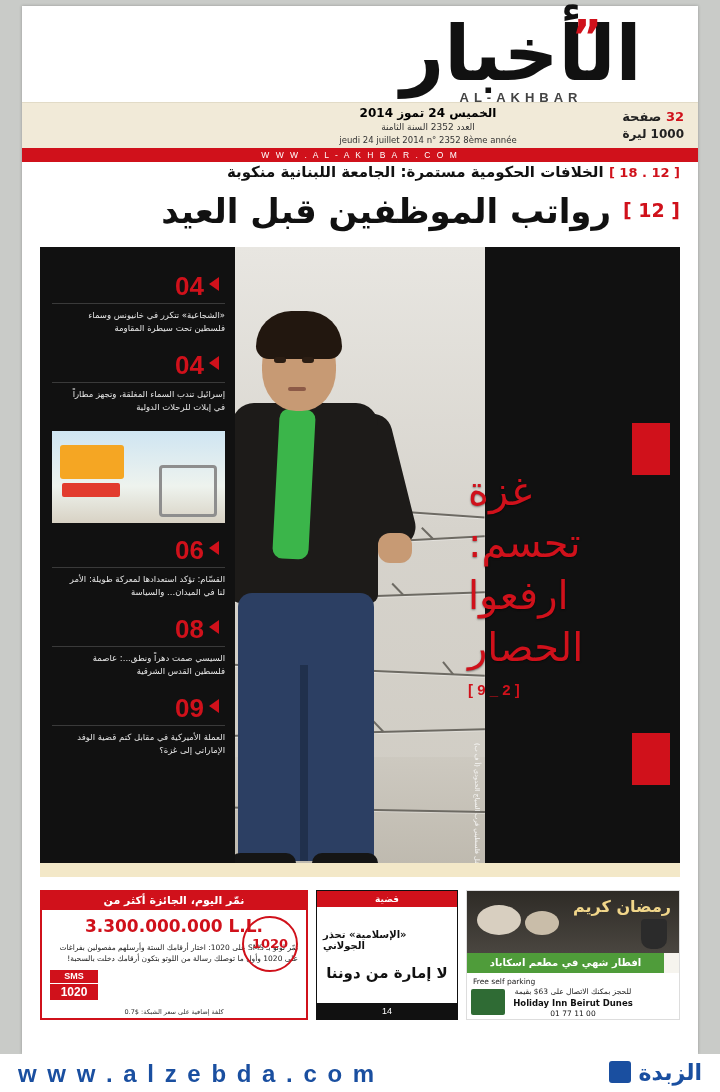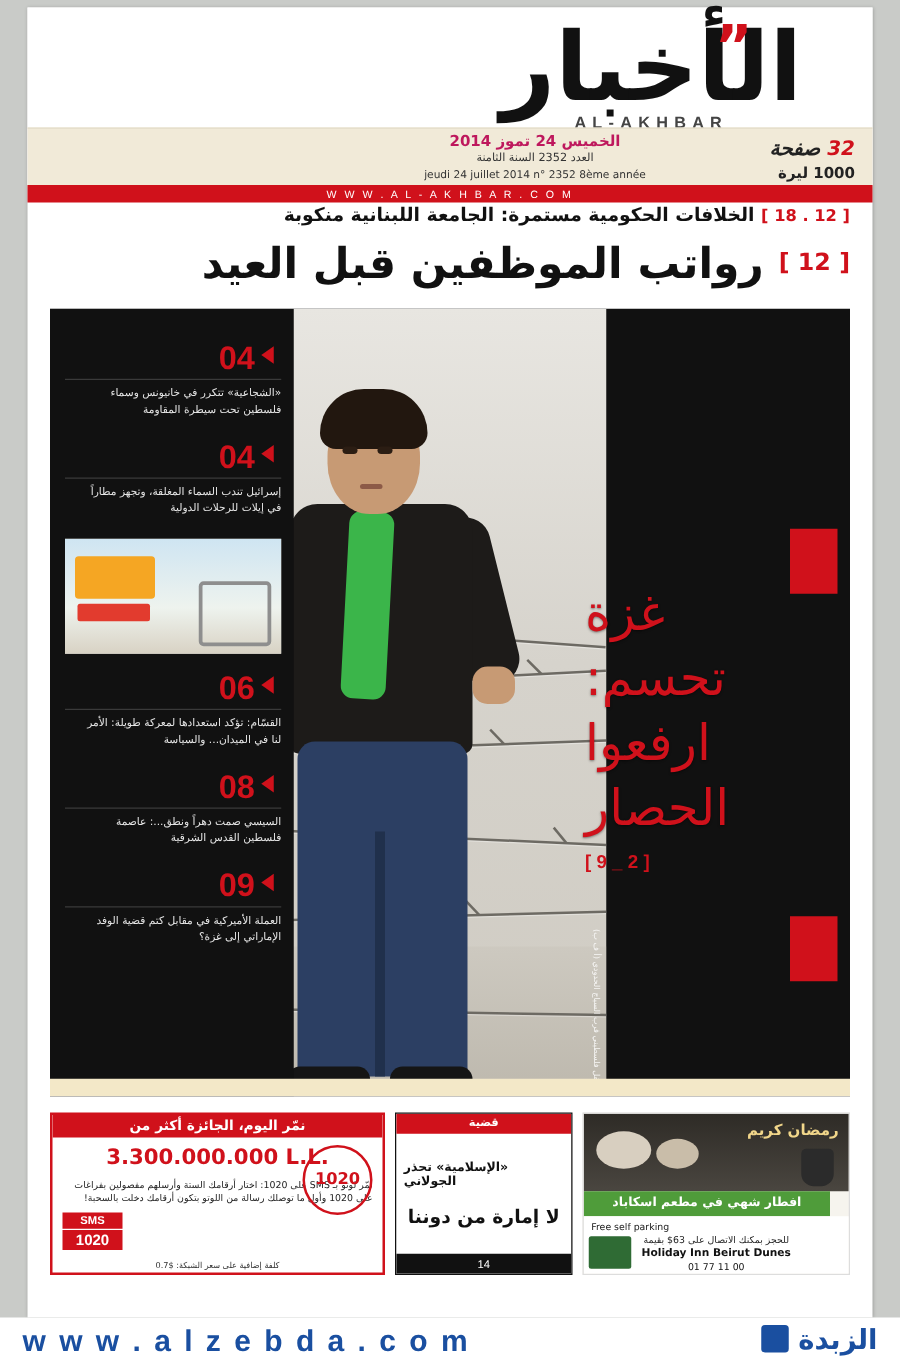--- a/index.html
+++ b/index.html
@@ -44,27 +44,27 @@
     margin-top:-6px;
   }
   .band{
     position:absolute;left:0;right:0;top:96px;height:46px;
     background:#f1ead8;
     border-top:1px solid #e2dbc7;border-bottom:1px solid #e2dbc7;
   }
   .band .pages{
     position:absolute;right:14px;top:6px;text-align:right;direction:rtl;
   }
-  .band .pages .l1{font-size:16px;font-weight:bold;color:#222;font-style:italic;}
+  .band .pages .l1{font-size:13px;font-weight:bold;color:#222;}
   .band .pages .l1 .num{color:#d0111b;}
   .band .pages .l2{font-size:12px;font-weight:bold;color:#222;margin-top:3px;}
   .band .dateblk{
     position:absolute;right:170px;top:3px;text-align:center;direction:rtl;width:200px;
   }
-  .band .dateblk .d1{font-size:12px;font-weight:bold;color:#be185d;}
+  .band .dateblk .d1{font-size:12px;font-weight:bold;color:#000000;}
   .band .dateblk .d2{font-size:9px;color:#333;margin-top:2px;}
   .band .dateblk .d3{font-size:8.5px;color:#333;margin-top:3px;direction:ltr;}
   .urlbar{
     position:absolute;left:0;right:0;top:142px;height:14px;background:#d0111b;
   }
   .urlbar span{
     display:block;text-align:center;color:#fff;font-size:8.5px;letter-spacing:2px;
     line-height:14px;font-family:"Liberation Sans",sans-serif;direction:ltr;
   }
   
@@ -228,21 +228,21 @@
     position:absolute;left:18px;right:18px;top:auto;bottom:34px;height:130px;
     display:flex;gap:8px;direction:rtl;
   }
   .ad{position:relative;overflow:hidden;background:#fff;border:1px solid #ddd;}
   .ad-holiday{width:212px;background:#f6f4ee;}
   .ad-holiday .top{
     position:absolute;left:0;right:0;top:0;height:62px;
     background:linear-gradient(180deg,#2e2b26,#4a4640);
   }
   .ad-holiday .ramadan{
-    position:absolute;right:8px;top:6px;color:#f1d68a;font-size:12px;font-weight:bold;
+    position:absolute;right:8px;top:6px;color:#f1d68a;font-size:16px;font-weight:bold;
   }
   .ad-holiday .plate{
     position:absolute;left:10px;top:14px;width:44px;height:30px;background:#d8cfc0;border-radius:50%;
   }
   .ad-holiday .plate2{
     position:absolute;left:58px;top:20px;width:34px;height:24px;background:#c9bda9;border-radius:50%;
   }
   .ad-holiday .pot{
     position:absolute;right:12px;top:28px;width:26px;height:30px;background:#2b2b2b;border-radius:4px 4px 10px 10px;
   }

